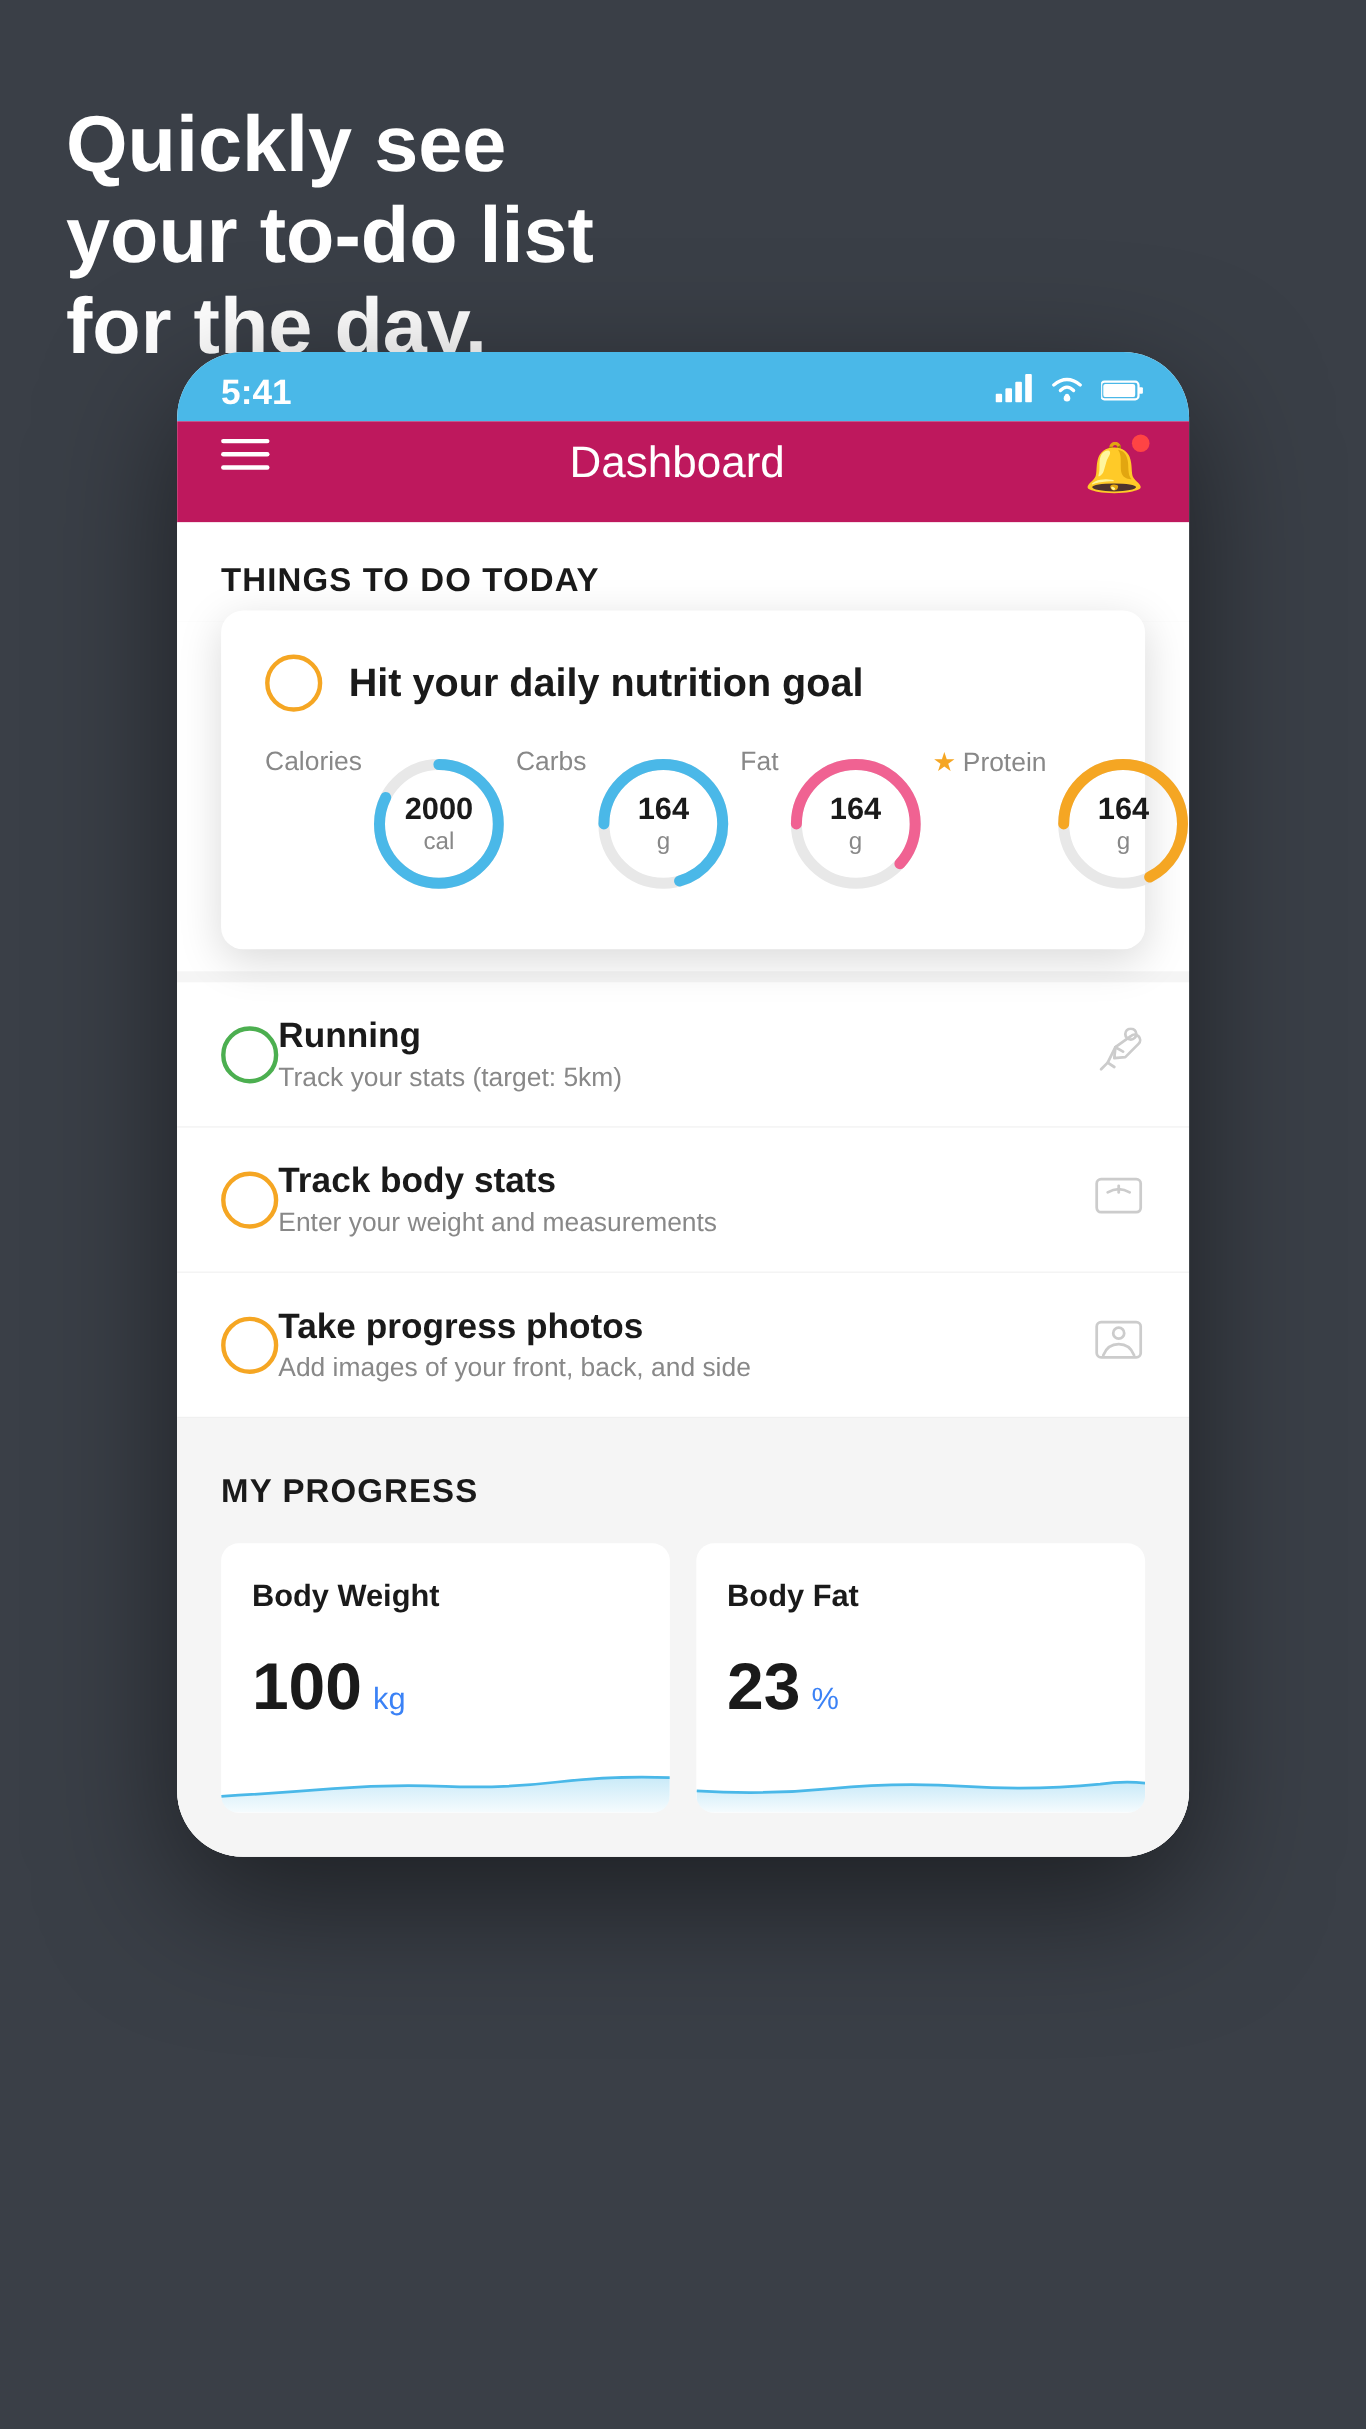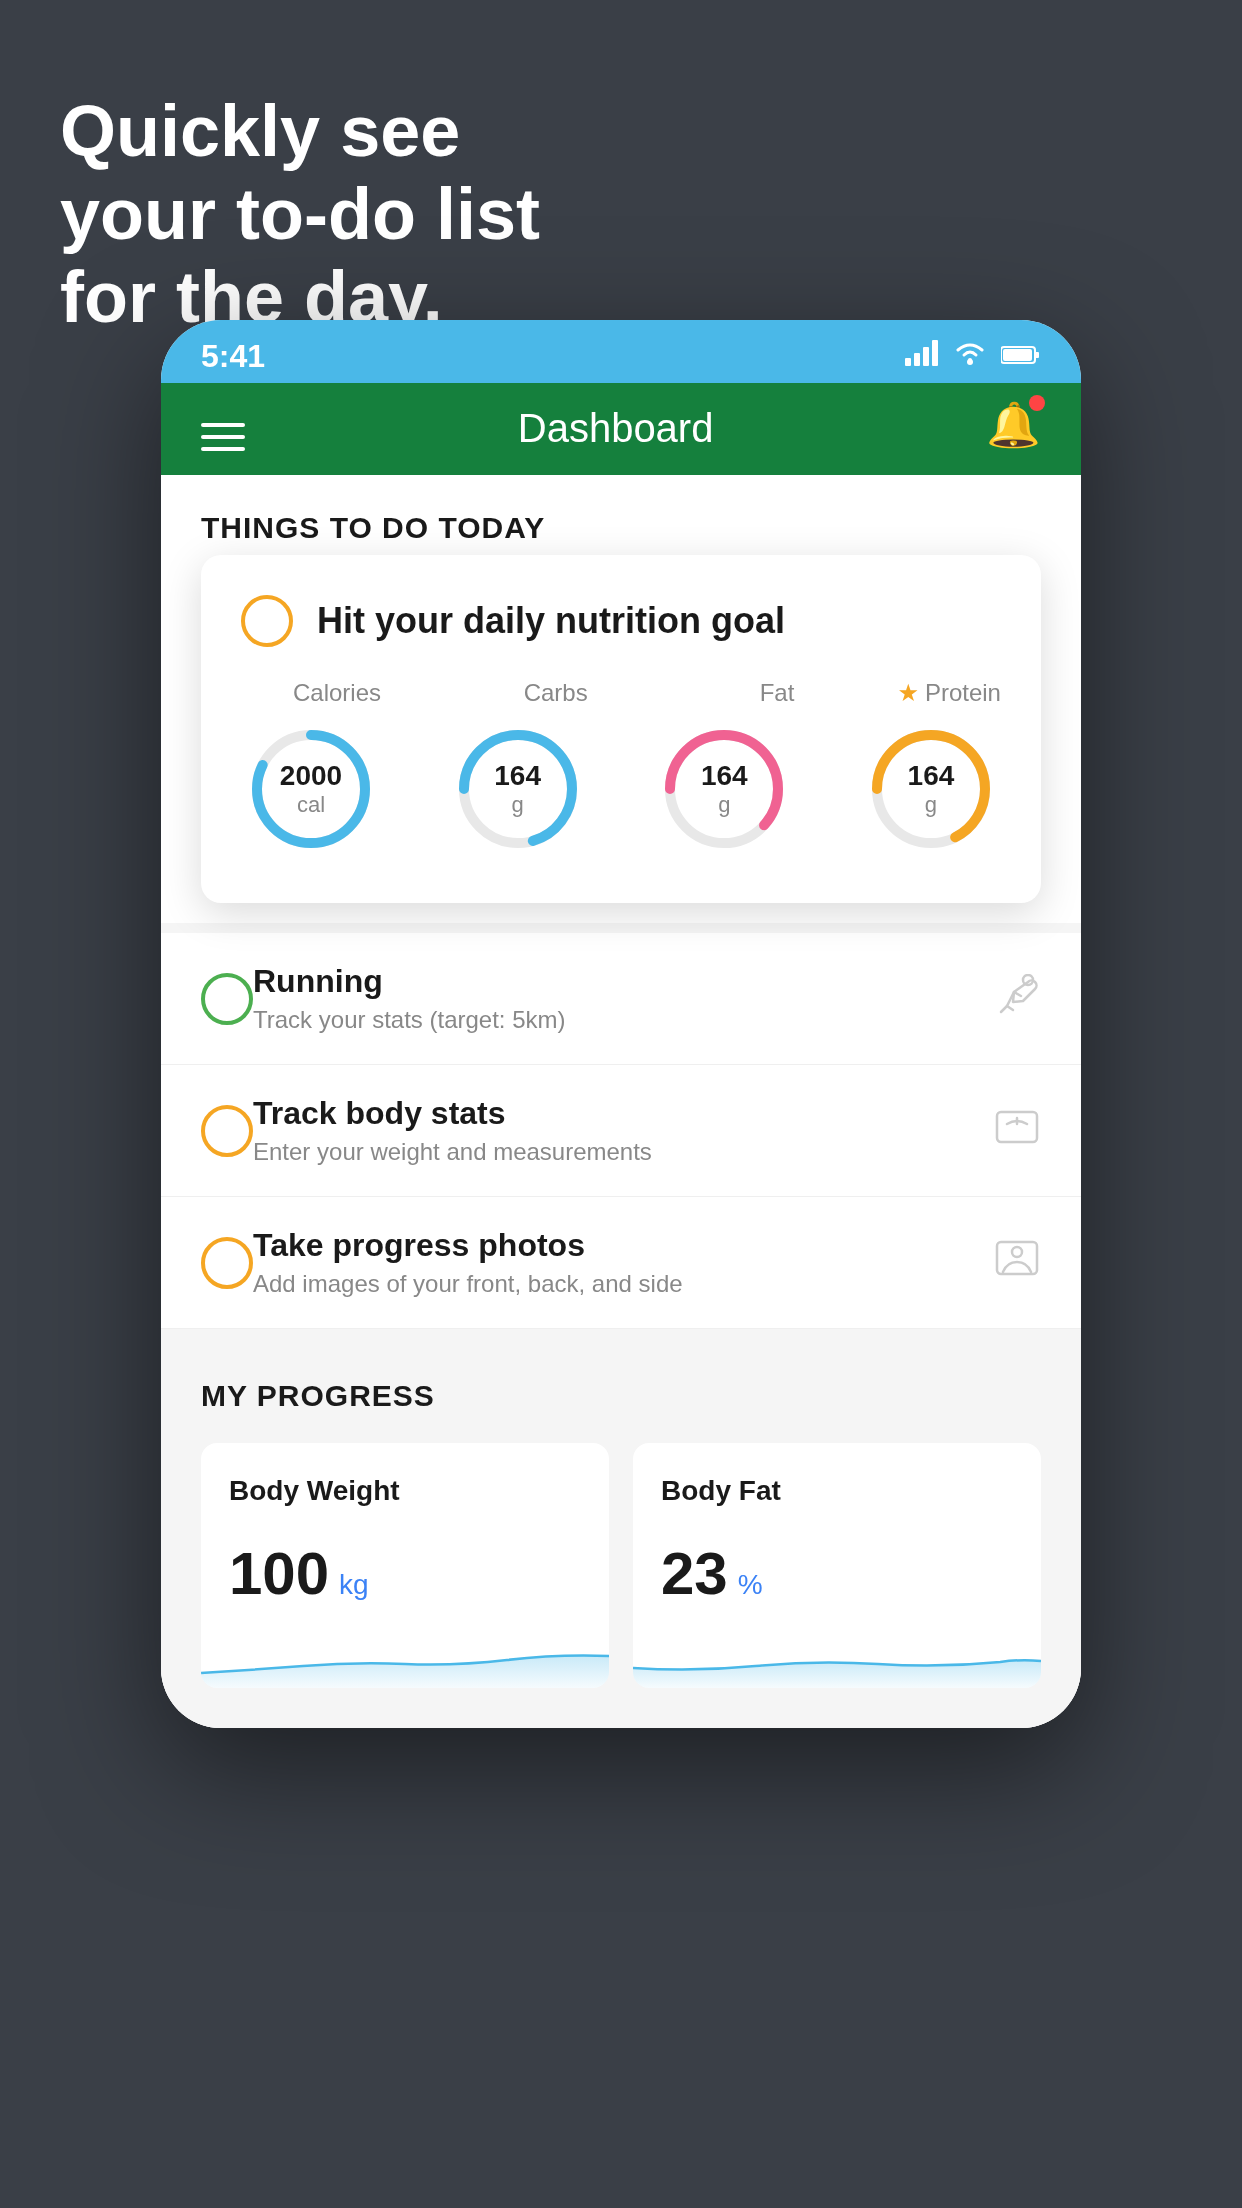--- a/index.html
+++ b/index.html
@@ -61,25 +61,25 @@
       gap: 14px;
     }
 
     .signal-icon, .wifi-icon, .battery-icon {
       color: #ffffff;
       font-size: 28px;
     }
 
     
     .nav-bar {
-      background: #15803d;
+      background: #be185d;
       padding: 16px 40px 24px 40px;
       display: flex;
       justify-content: space-between;
-      align-items: flex-end;
+      align-items: flex-start;
     }
 
     .hamburger {
       display: flex;
       flex-direction: column;
       gap: 8px;
       cursor: pointer;
     }
 
     .hamburger-line {
@@ -170,23 +170,22 @@
 
     
     .nutrition-grid {
       display: flex;
       justify-content: space-between;
       align-items: flex-start;
     }
 
     .nutrition-item {
       display: flex;
-      flex-direction: column;
-      align-items: flex-end;
-      gap: 12px;
+      flex-direction: row;
+      align-items: flex-start;
     }
 
     .nutrition-label {
       font-size: 24px;
       color: #888;
       text-align: center;
     }
 
     .star-label {
       display: flex;

